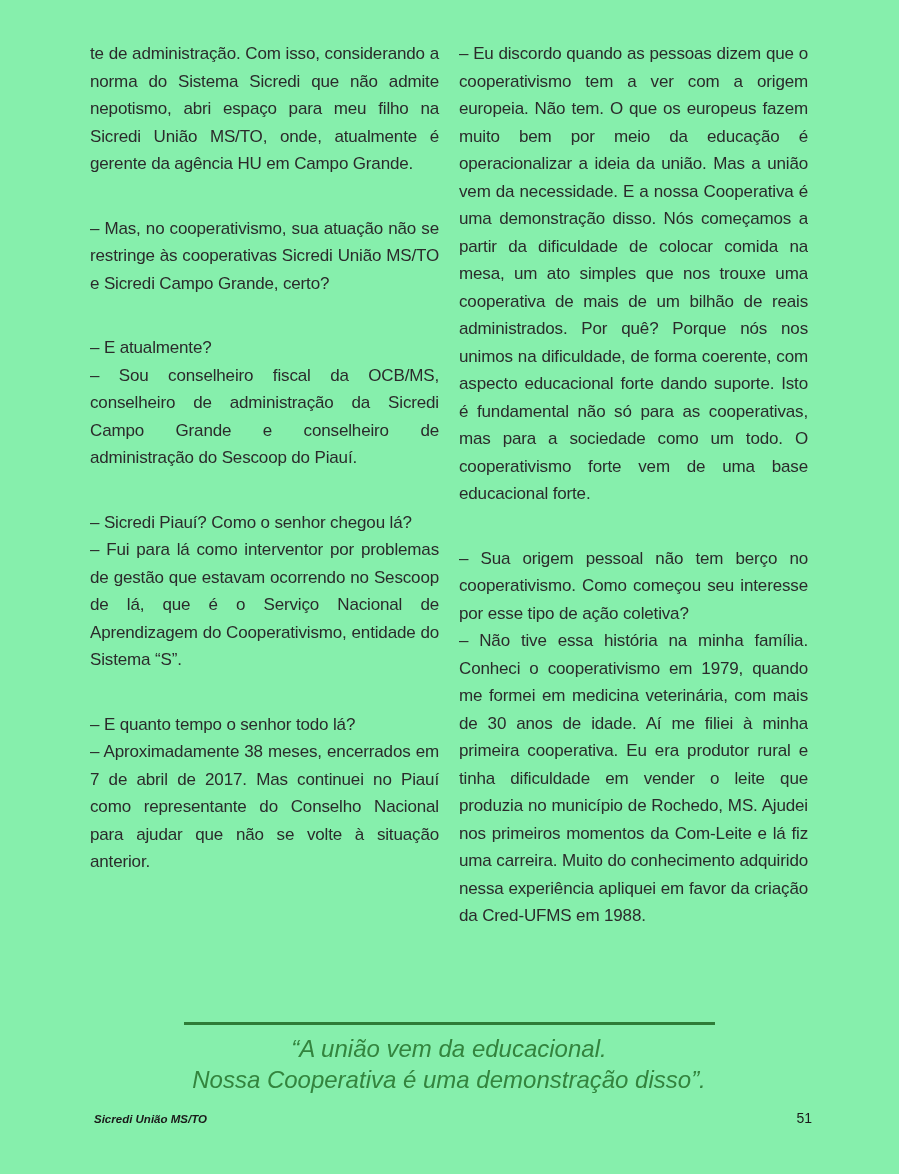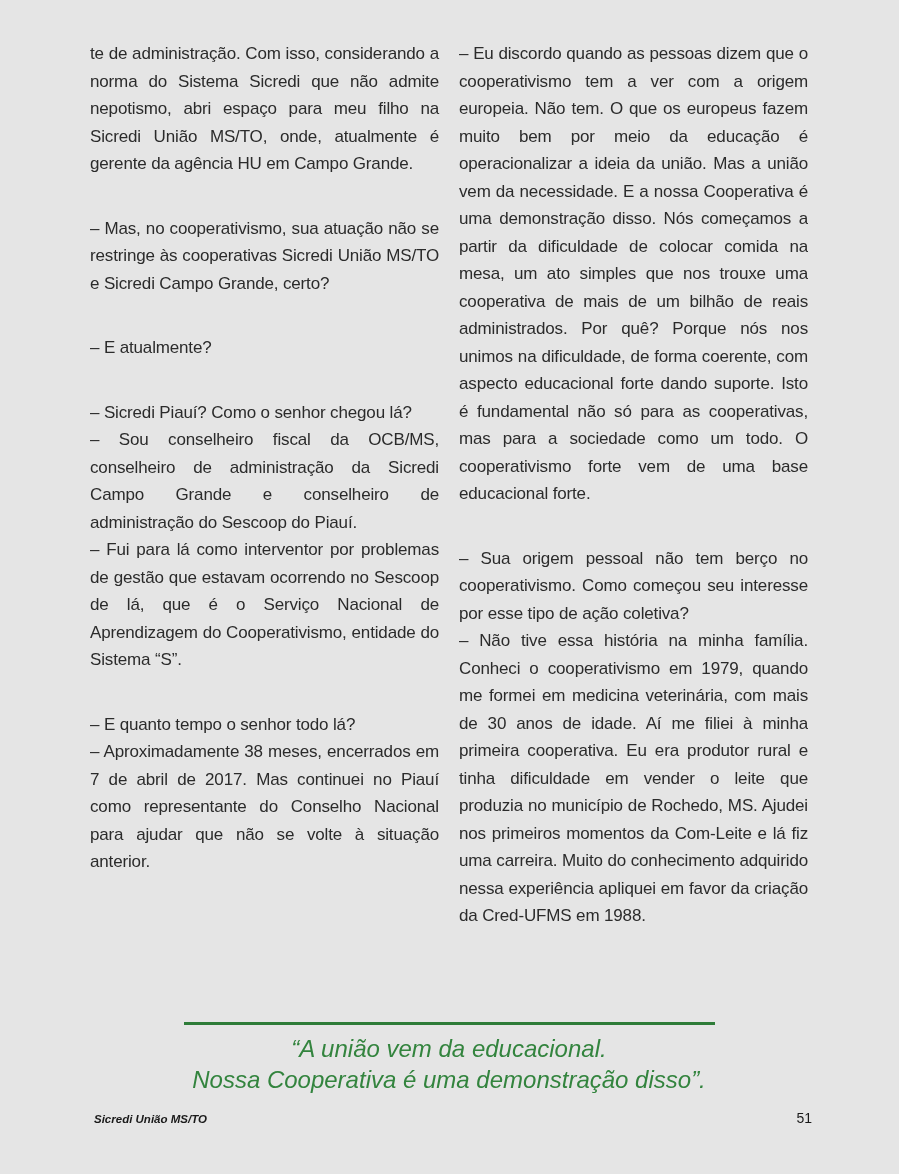--- a/index.html
+++ b/index.html
@@ -4,21 +4,21 @@
 <style>
   html, body {
     margin: 0;
     padding: 0;
     background: #ffffff;
   }
   .page {
     position: relative;
     width: 899px;
     height: 1174px;
-    background: #e5e5e5;
+    background: #86efac;
     font-family: "Liberation Sans", sans-serif;
     color: #2b2b2b;
     overflow: hidden;
   }
   .content-columns {
     position: absolute;
     left: 90px;
     top: 40px;
     width: 718px;
     height: 978px;
@@ -82,22 +82,22 @@
 </head>
 <body>
 
 <div class="page">
 
   <div class="content-columns">
     <div class="column" id="col-left">
         <p class="para answer" lang="pt-BR">te de administração. Com isso, considerando a norma do Sistema Sicredi que não admite nepotismo, abri espaço para meu filho na Sicredi União MS/TO, onde, atualmente é gerente da agência HU em Campo Grande.</p>
         <p class="para question" lang="pt-BR">– Mas, no cooperativismo, sua atuação não se restringe às cooperativas Sicredi União MS/TO e Sicredi Campo Grande, certo?</p>
         <p class="para question" lang="pt-BR">– E atualmente?</p>
+        <p class="para answer" lang="pt-BR">– Sou conselheiro fiscal da OCB/MS, conselheiro de administração da Sicredi Campo Grande e conselheiro de administração do Sescoop do Piauí.</p>
         <p class="para question" lang="pt-BR">– Sicredi Piauí? Como o senhor chegou lá?</p>
-        <p class="para answer" lang="pt-BR">– Sou conselheiro fiscal da OCB/MS, conselheiro de administração da Sicredi Campo Grande e conselheiro de administração do Sescoop do Piauí.</p>
         <p class="para answer" lang="pt-BR">– Fui para lá como interventor por problemas de gestão que estavam ocorrendo no Sescoop de lá, que é o Serviço Nacional de Aprendizagem do Cooperativismo, entidade do Sistema “S”.</p>
         <p class="para question" lang="pt-BR">– E quanto tempo o senhor todo lá?</p>
         <p class="para answer" lang="pt-BR">– Aproximadamente 38 meses, encerrados em 7 de abril de 2017. Mas continuei no Piauí como representante do Conselho Nacional para ajudar que não se volte à situação anterior.</p>
       </div>
     <div class="column" id="col-right">
         <p class="para answer" lang="pt-BR">– Eu discordo quando as pessoas dizem que o cooperativismo tem a ver com a origem europeia. Não tem. O que os europeus fazem muito bem por meio da educação é operacionalizar a ideia da união. Mas a união vem da necessidade. E a nossa Cooperativa é uma demonstração disso. Nós começamos a partir da dificuldade de colocar comida na mesa, um ato simples que nos trouxe uma cooperativa de mais de um bilhão de reais administrados. Por quê? Porque nós nos unimos na dificuldade, de forma coerente, com aspecto educacional forte dando suporte. Isto é fundamental não só para as cooperativas, mas para a sociedade como um todo. O cooperativismo forte vem de uma base educacional forte.</p>
         <p class="para question" lang="pt-BR">– Sua origem pessoal não tem berço no cooperativismo. Como começou seu interesse por esse tipo de ação coletiva?</p>
         <p class="para answer" lang="pt-BR">– Não tive essa história na minha família. Conheci o cooperativismo em 1979, quando me formei em medicina veterinária, com mais de 30 anos de idade. Aí me filiei à minha primeira cooperativa. Eu era produtor rural e tinha dificuldade em vender o leite que produzia no município de Rochedo, MS. Ajudei nos primeiros momentos da Com-Leite e lá fiz uma carreira. Muito do conhecimento adquirido nessa experiência apliquei em favor da criação da Cred-UFMS em 1988.</p>
       </div>
   </div>

